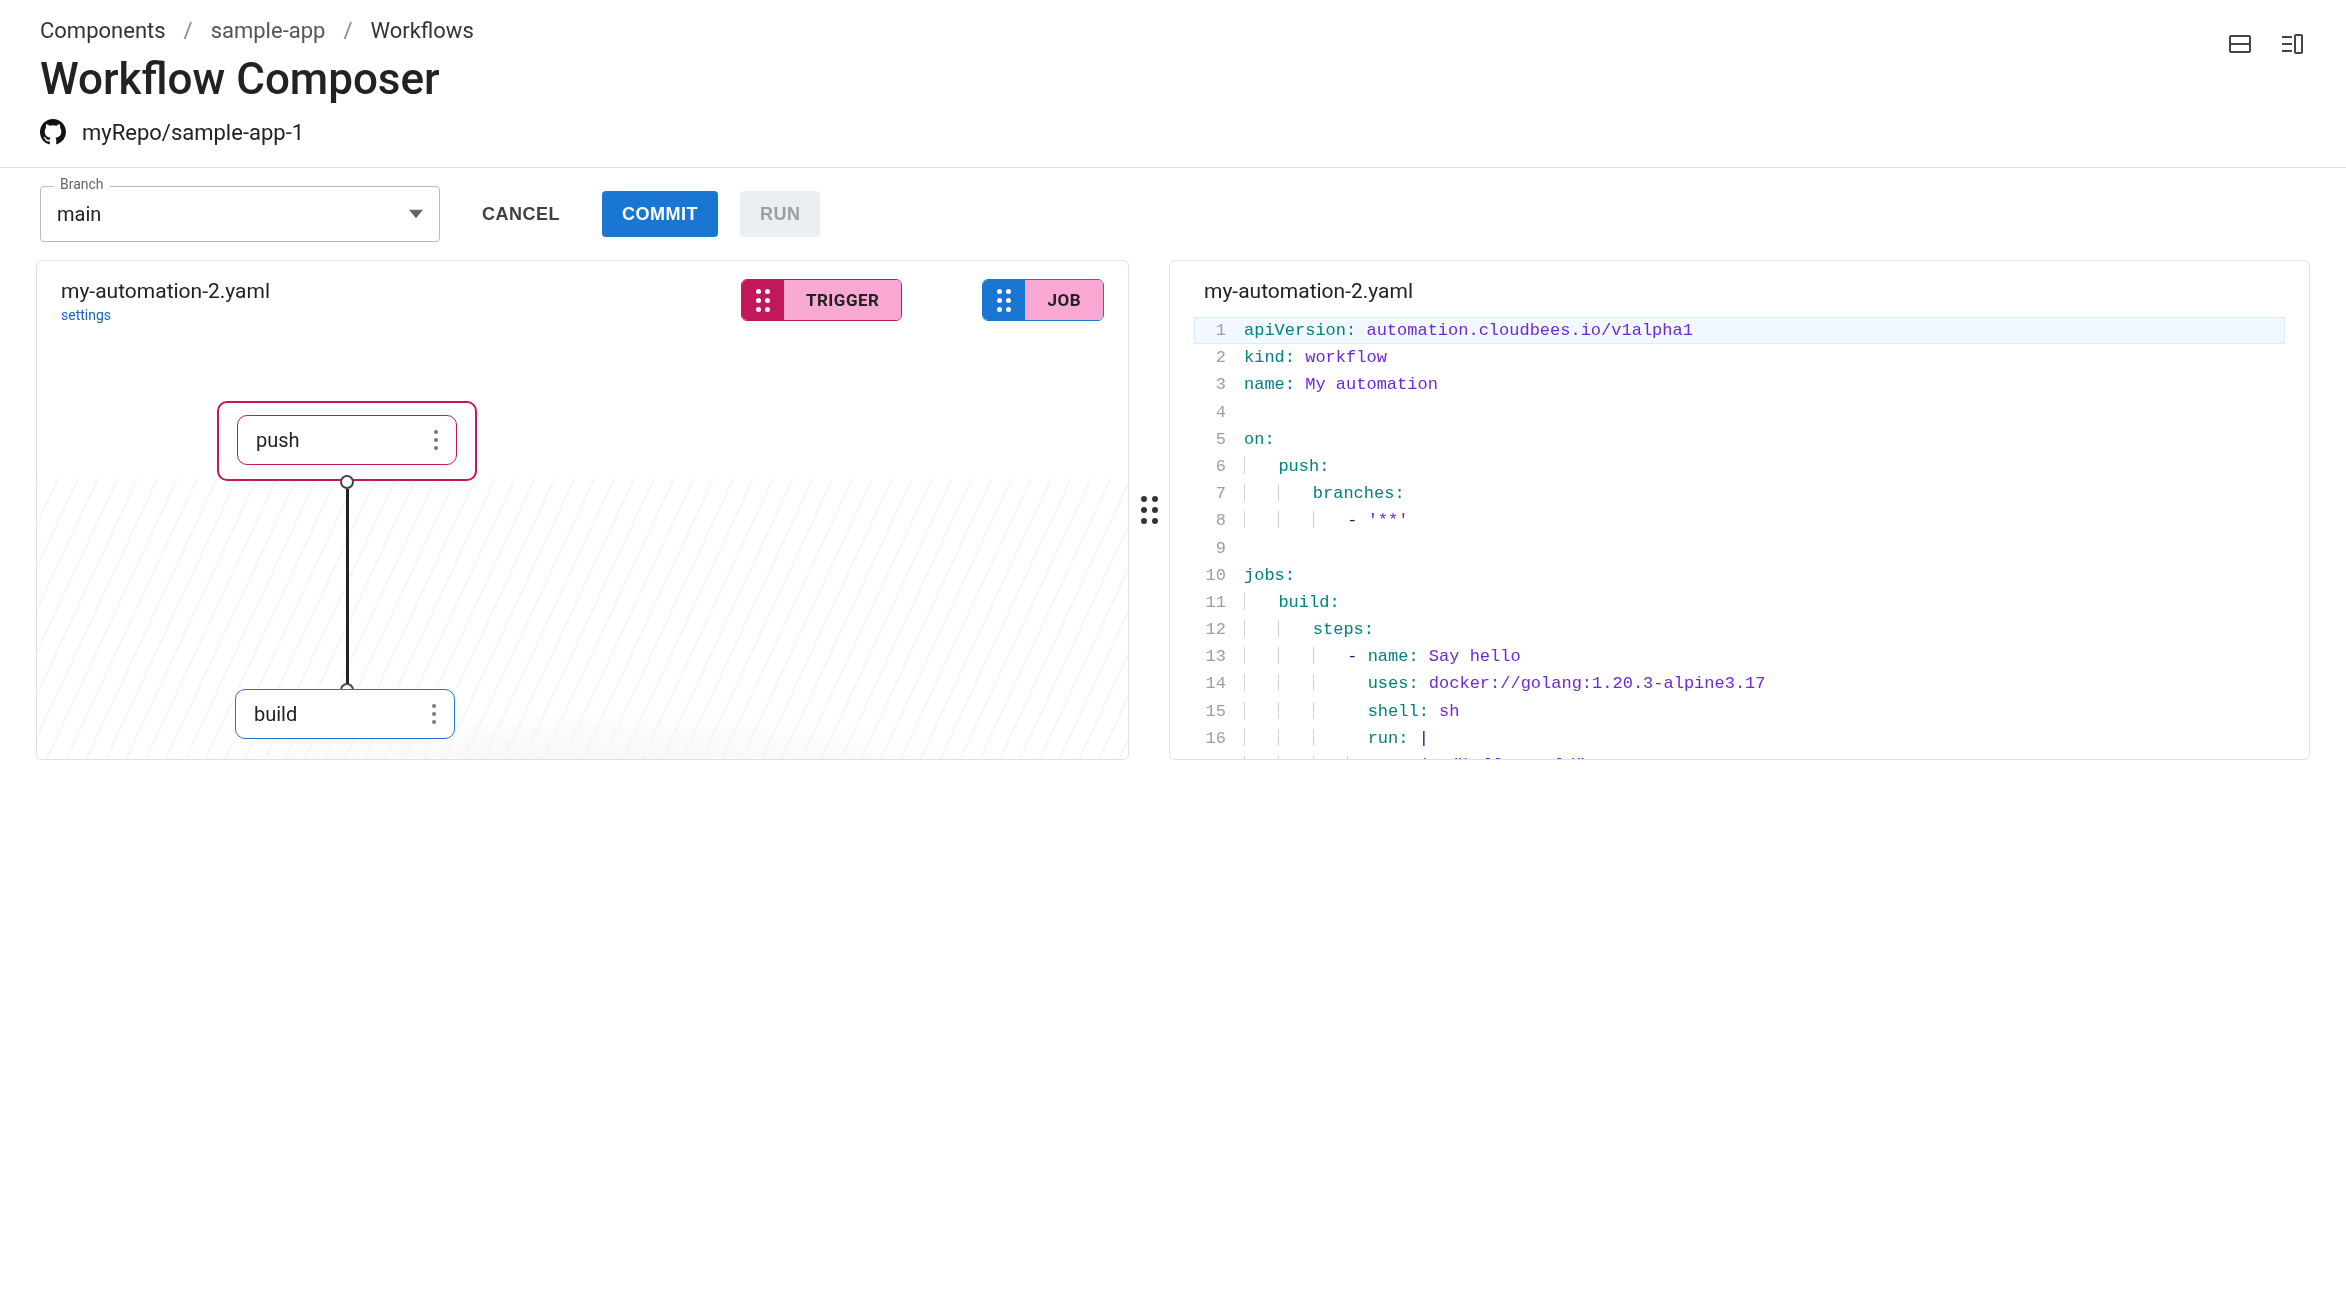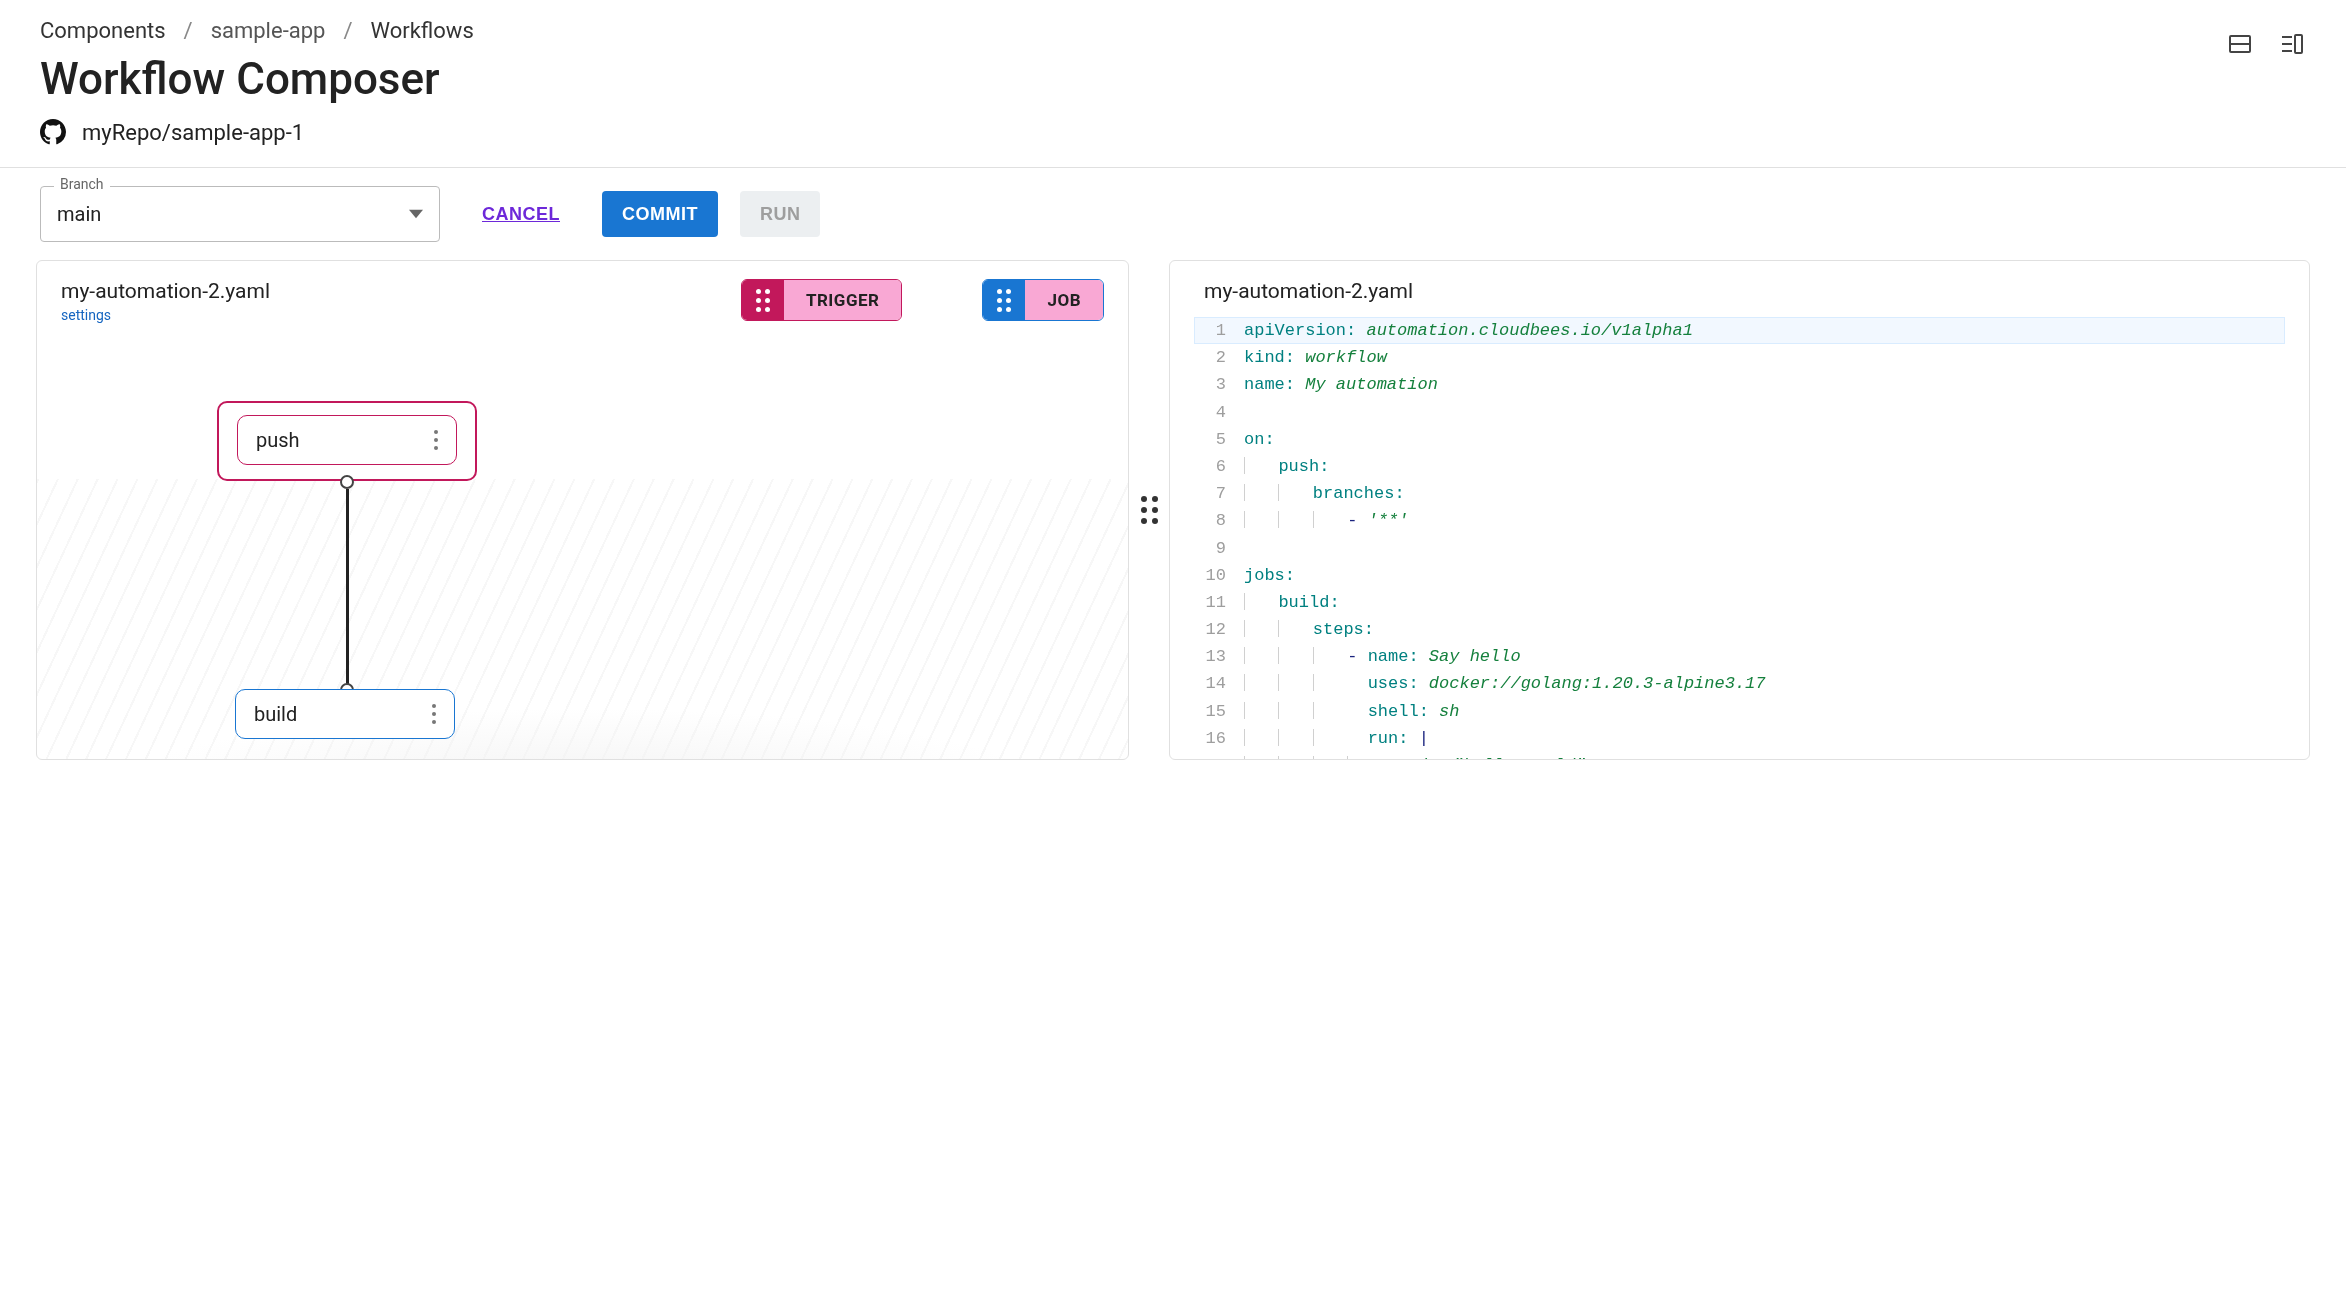--- a/index.html
+++ b/index.html
@@ -76,21 +76,21 @@
   .btn {
     height: 46px;
     padding: 0 20px;
     border-radius: 4px;
     font-size: 18px;
     font-weight: 600;
     cursor: pointer;
     border: none;
     letter-spacing: 0.5px;
   }
-  .btn-ghost { background: transparent; color: #6d28d9; text-decoration: underline; }
+  .btn-ghost { background: transparent; color: #404040; }
   .btn-primary { background: #1976d2; color: #fff; }
   .btn-disabled { background: #eceff1; color: #9e9e9e; cursor: default; }
   .spacer { flex: 1; }
   .view-switch {
     display: flex;
     background: #1976d2;
     border-radius: 4px;
     overflow: hidden;
   }
   .view-switch .seg {
@@ -239,21 +239,21 @@
     display:inline-block;
     width: 14px;
     border-left: 1px solid #d0d0d0;
     height: 1em;
     vertical-align: middle;
     position: relative;
     top: -1px;
   }
   .tok-key { color: #008080; }
   .tok-colon { color: #008080; }
-  .tok-str { color: #15803d; font-style: italic; }
+  .tok-str { color: #6d28d9; }
   .tok-plain { color: #1a237e; }
   .hl-line { background: #f2f8ff; box-shadow: inset 0 0 0 1px #d9ecff; }
 </style>
 </head>
 <body>
 
 <div class="header">
   <div class="breadcrumb">
     <span>Components</span>
     <span class="sep">/</span>

